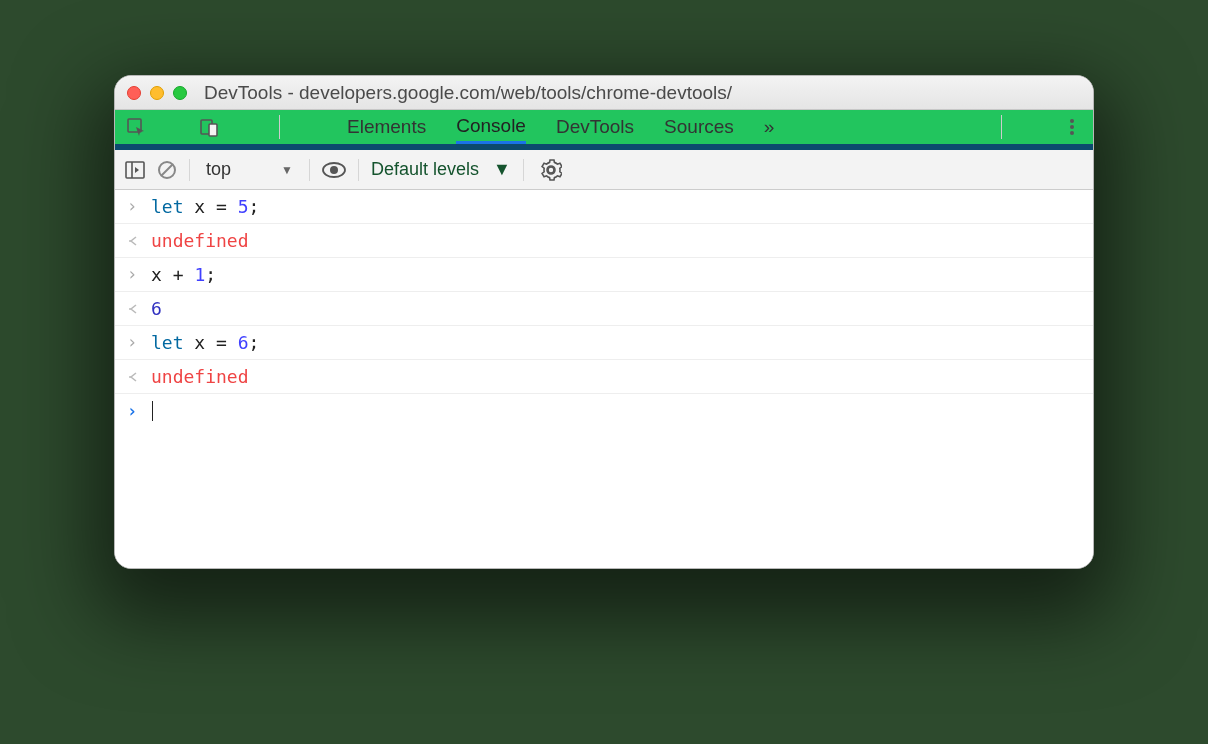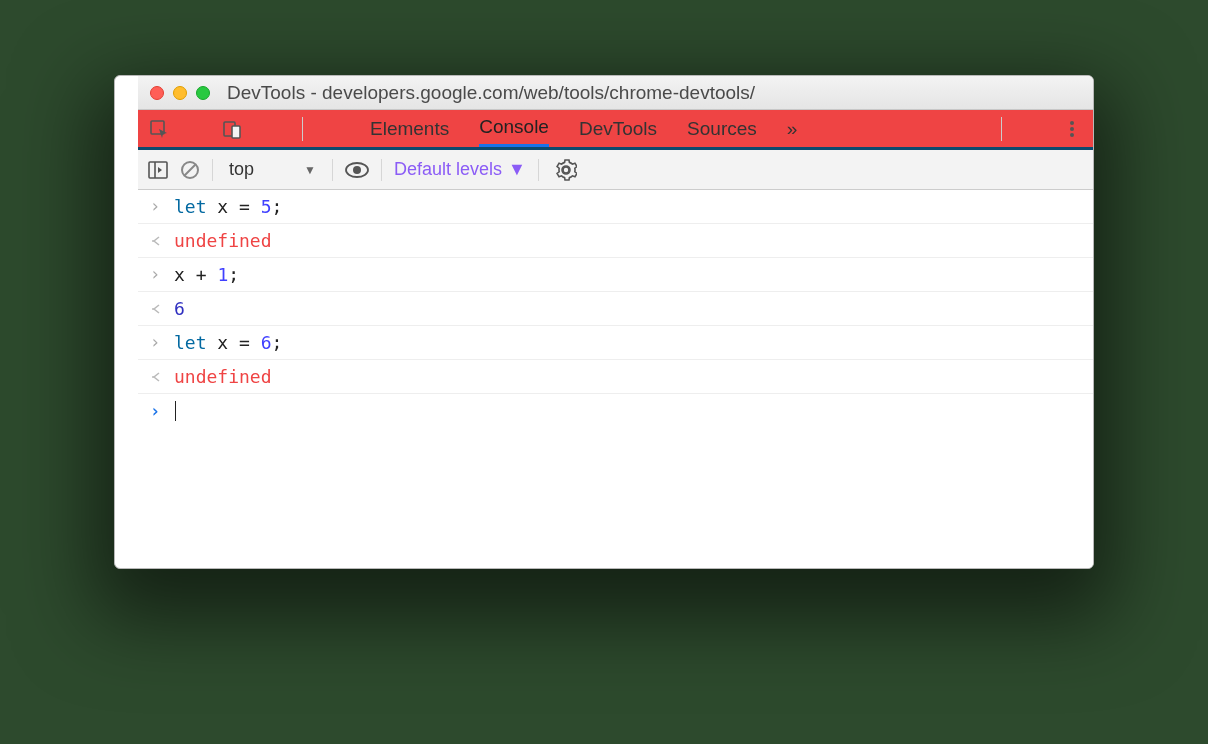--- a/index.html
+++ b/index.html
@@ -9,47 +9,46 @@
     height: 744px;
     font-family: "Helvetica Neue", Arial, sans-serif;
     display: flex;
     align-items: flex-start;
     justify-content: center;
     padding-top: 75px;
   }
   .window {
     width: 980px;
     background: #fff;
-    border-radius: 6px;
+    border-radius: 17px;
     box-shadow: 0 30px 80px 20px rgba(0,0,0,0.55);
     overflow: hidden;
     border: 1px solid #b8b8b8;
-    padding-left: 23px;
   }
   
   .titlebar {
     height: 34px;
     background: linear-gradient(#f3f3f3,#e5e5e5);
     border-bottom: 1px solid #c7c7c7;
     display: flex;
     align-items: center;
     padding: 0 12px;
     gap: 9px;
   }
   .traffic-lights { display: flex; gap: 9px; }
   .tl { width: 14px; height: 14px; border-radius: 50%; }
   .tl.red { background:#ff5f57; border:1px solid #e33e32;}
   .tl.yellow { background:#ffbd2e; border:1px solid #e09e00;}
   .tl.green { background:#28c940; border:1px solid #17a62a;}
   .title { margin-left: 8px; font-size: 19px; color:#4a4a4a; white-space:nowrap; overflow:hidden; text-overflow:ellipsis;}
   
   .tabbar {
     height: 40px;
-    background: #ef4444;
-    border-bottom: 3px solid #0c4a6e;
+    background: #22c55e;
+    border-bottom: 6px solid #0c4a6e;
     display: flex;
     align-items: center;
     padding: 0 8px;
     color:#555;
     font-size: 19px;
     gap: 47px;
   }
   .tabbar .icon-btn { width: 26px; height: 26px; display:flex; align-items:center; justify-content:center; color:#555; }
   .vsep { width:1px; height:24px; background:#ccc; margin:0 10px;}
   .tabs { display:flex; gap:30px; padding:0 10px; height:100%; align-items:center;}
@@ -78,21 +77,21 @@
   .filter-input {
     border:1px solid #ddd;
     background:#fff;
     height:26px;
     padding:0 8px;
     font-size:18px;
     color:#999;
     width:170px;
     border-radius:2px;
   }
-  .levels { display:flex; align-items:center; gap:6px; color:#8b5cf6;}
+  .levels { display:flex; align-items:center; gap:14px; color:#14532d;}
   .gear { margin-left:4px; margin-right:2px;}
   
   .console {
     font-family: Menlo, Consolas, monospace;
     font-size: 18px;
     line-height: 1;
   }
   .row {
     display:flex;
     align-items:center;

